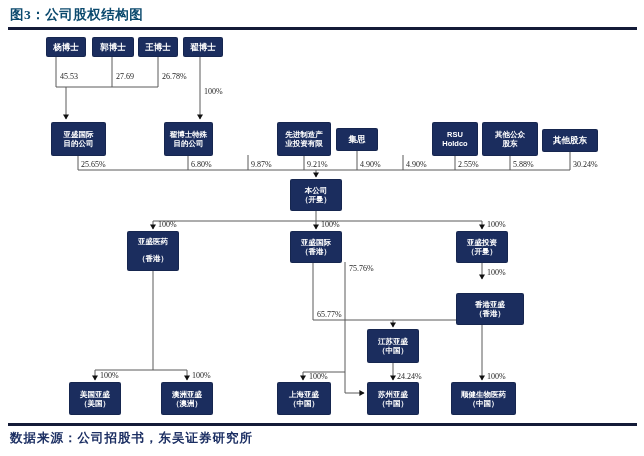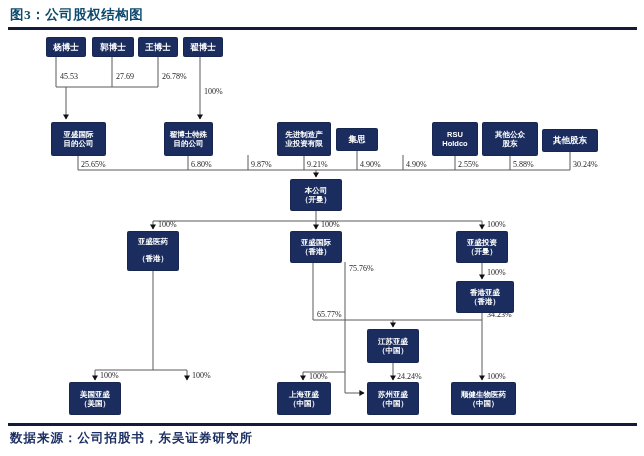--- a/index.html
+++ b/index.html
@@ -163,33 +163,37 @@
     </div>
   <div class="box" style="left:291px;top:232px;width:50px;height:30px">
       <span>亚盛国际</span>
       <span>（香港）</span>
     </div>
   <div class="box" style="left:457px;top:232px;width:50px;height:30px">
       <span>亚盛投资</span>
       <span>（开曼）</span>
     </div>
 
-  <div class="box" style="left:457px;top:282px;width:56px;height:30px">
+  <div class="box" style="left:457px;top:294px;width:66px;height:30px">
       <span>香港亚盛</span>
       <span>（香港）</span>
     </div>
   <div class="box" style="left:368px;top:330px;width:50px;height:32px">
       <span>江苏亚盛</span>
       <span>（中国）</span>
     </div>
 
   <div class="box" style="left:70px;top:383px;width:50px;height:31px">
       <span>美国亚盛</span>
       <span>（美国）</span>
     </div>
+  <div class="box" style="left:162px;top:383px;width:50px;height:31px">
+      <span>澳洲亚盛</span>
+      <span>（澳洲）</span>
+    </div>
   <div class="box" style="left:278px;top:383px;width:52px;height:31px">
       <span>上海亚盛</span>
       <span>（中国）</span>
     </div>
   <div class="box" style="left:368px;top:383px;width:50px;height:31px">
       <span>苏州亚盛</span>
       <span>（中国）</span>
     </div>
   <div class="box" style="left:452px;top:383px;width:63px;height:31px">
       <span>顺健生物医药</span>

